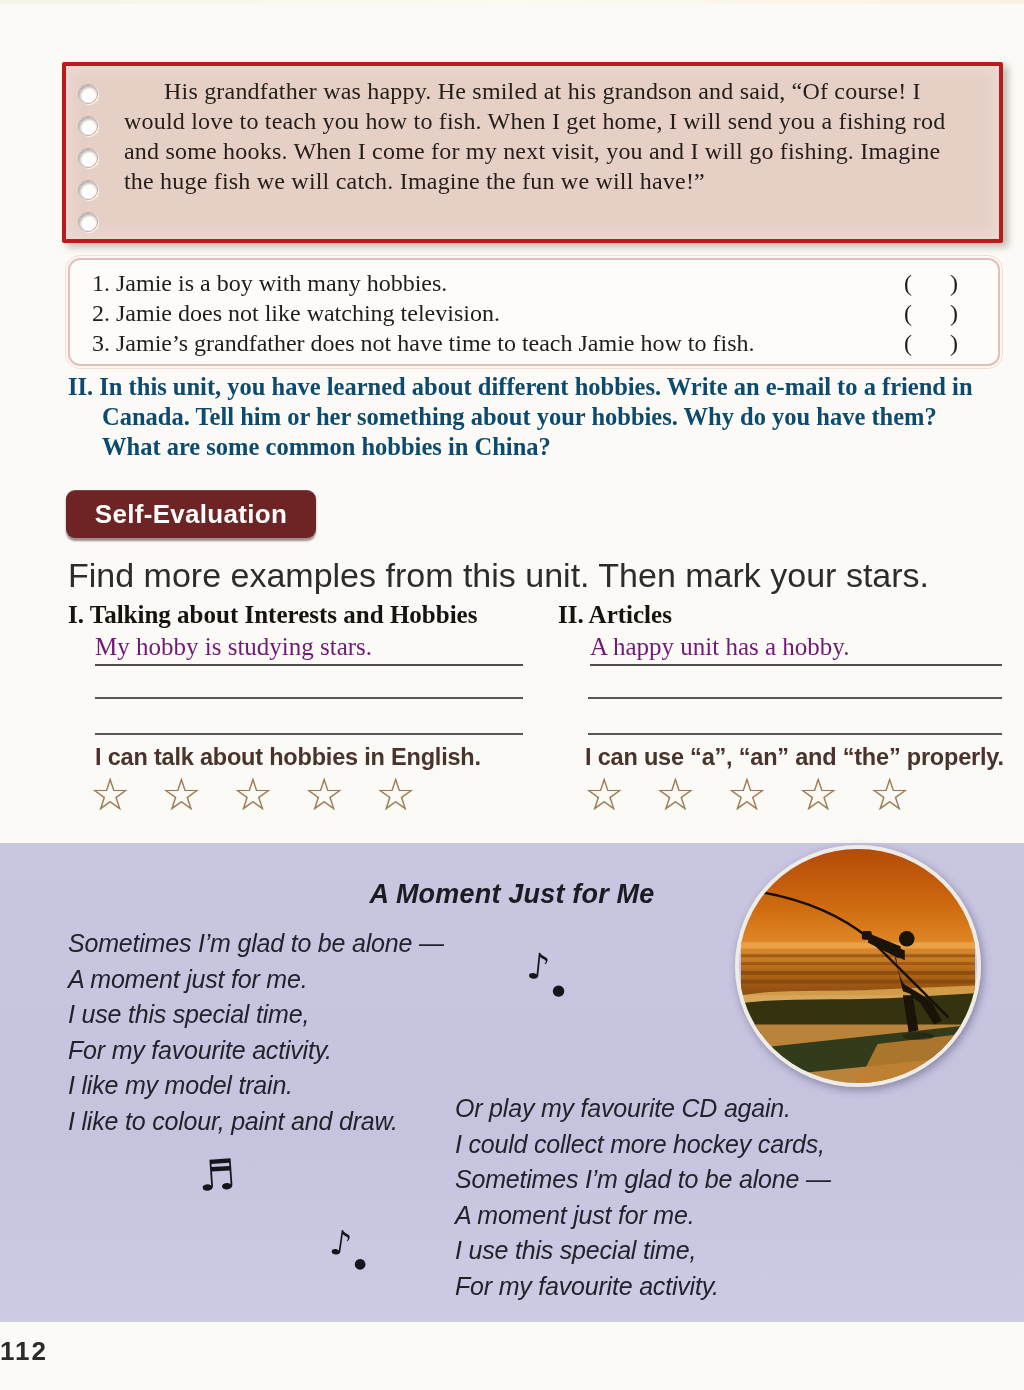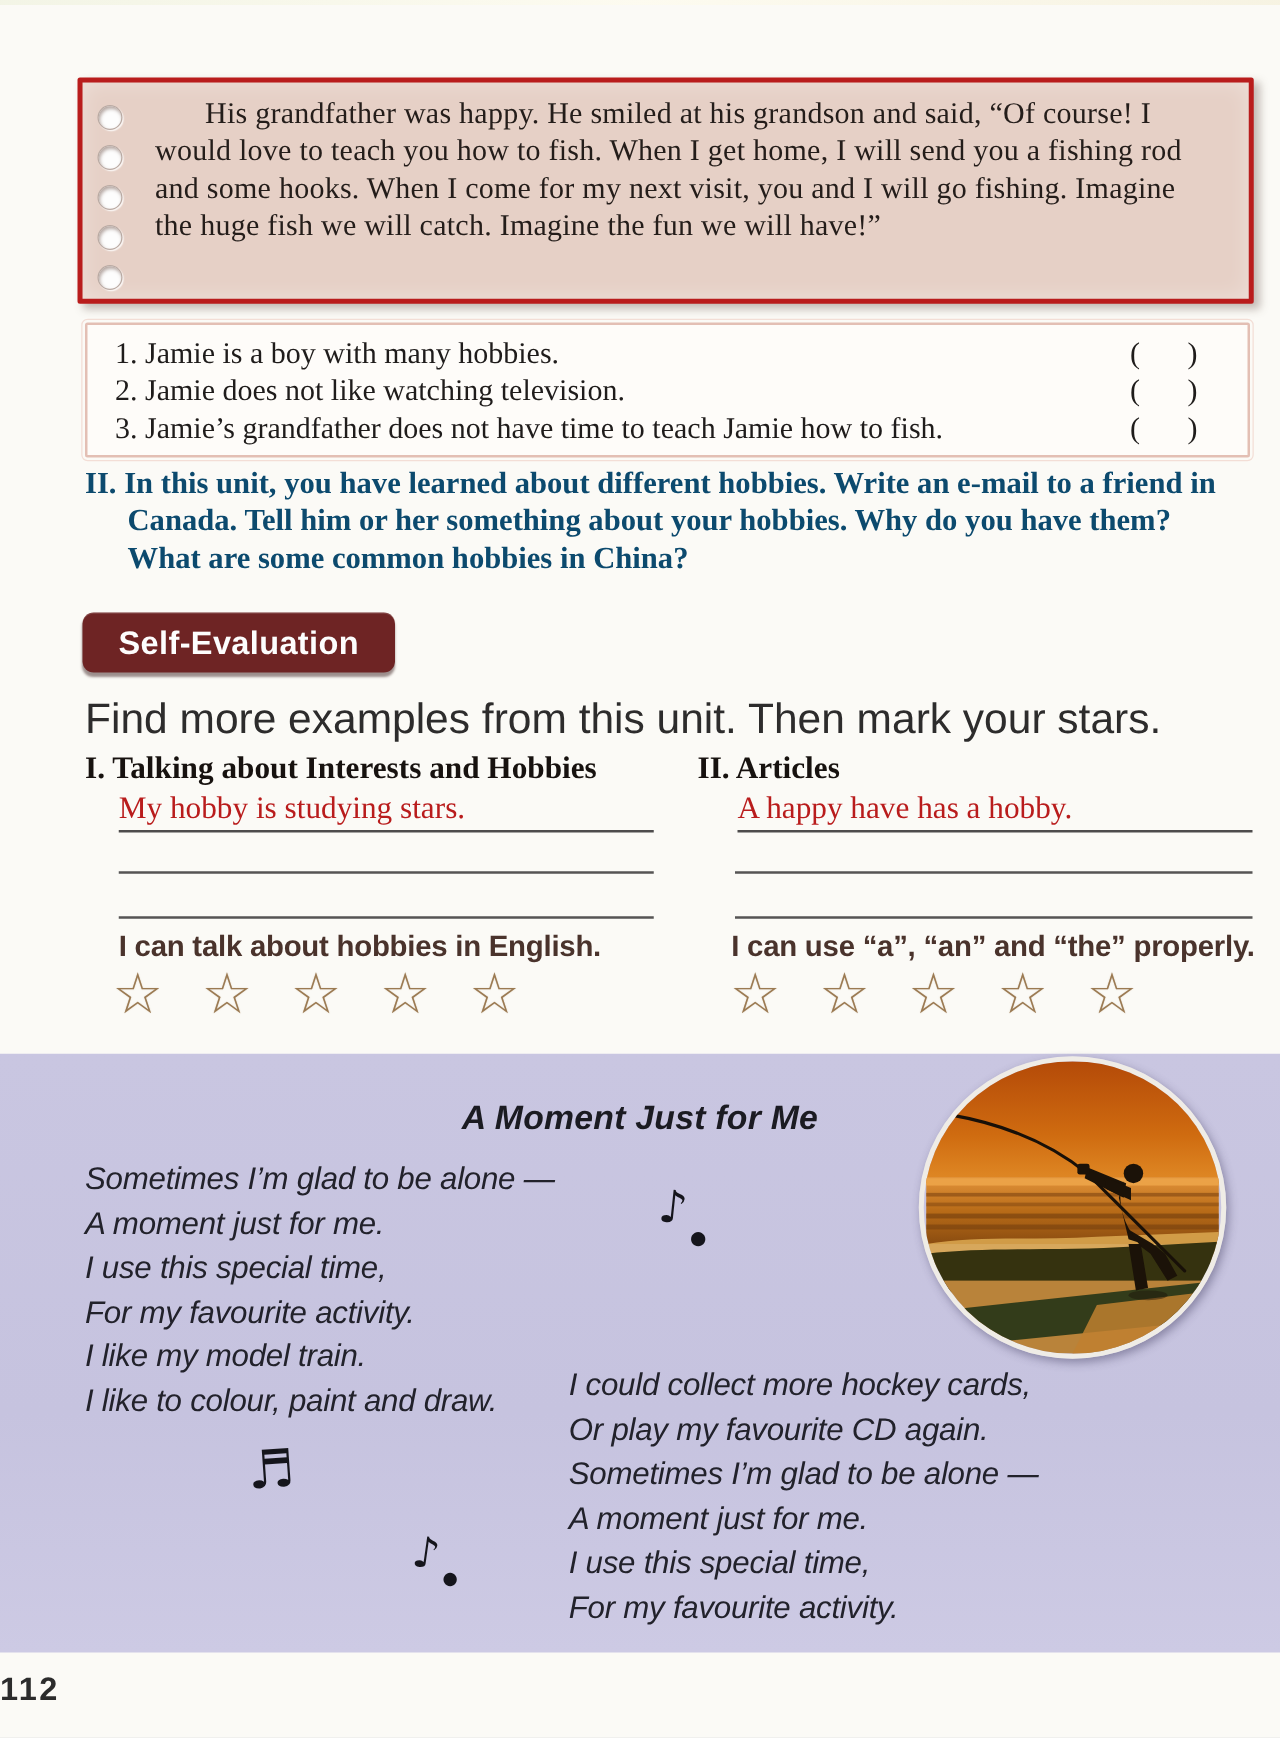--- a/index.html
+++ b/index.html
@@ -28,21 +28,21 @@
   }
   .passage{
     position:absolute; left:58px; top:10px; right:26px;
     font-size:24px; line-height:30px; color:#241d1a; text-indent:40px;
     letter-spacing:.2px;
   }
 
   
   .qbox{
     position:absolute; left:68px; top:258px; width:932px; height:108px;
-    background:#fefcf9; border:2px solid #e3bfb4; border-radius:2px;
+    background:#fefcf9; border:2px solid #e3bfb4; border-radius:12px;
     outline:1px solid #f3ded6; outline-offset:2px;
     padding:8px 26px 6px 22px;
   }
   .qrow{ display:flex; align-items:baseline; font-size:24px; line-height:30px; color:#1f1c1b; }
   .qtext{ flex:1 1 auto; }
   .qnum{ margin-right:6px; }
   .qslot{ display:flex; gap:38px; font-size:24px; color:#1f1c1b; padding-right:14px; }
 
   
   .task2{
@@ -61,21 +61,21 @@
     font-size:26px; color:#fdfdfd; letter-spacing:.3px;
   }
   .se-intro{
     position:absolute; left:68px; top:556px;
     font-family:"Liberation Sans", sans-serif; font-size:34px; color:#2d2c2c;
   }
   .col-head{ position:absolute; top:601px; font-weight:bold; font-size:25px; color:#17120f; }
   .col-head.left{ left:68px; }
   .col-head.right{ left:558px; }
   .example{
-    position:absolute; top:633px; font-size:25px; color:#b91c1c;
+    position:absolute; top:633px; font-size:25px; color:#701a75;
     border-bottom:2px solid #4e4c4c; padding-bottom:3px;
   }
   .example.left{ left:95px; width:428px; }
   .example.right{ left:590px; width:412px; }
   .blank-line{ position:absolute; height:2px; background:#565454; }
   .bl1.left{ left:95px; top:697px; width:428px; }
   .bl2.left{ left:95px; top:733px; width:428px; }
   .bl1.right{ left:588px; top:697px; width:414px; }
   .bl2.right{ left:588px; top:733px; width:414px; }
   .can-line{
@@ -178,21 +178,21 @@
 
   <div class="se-btn">
     <span>Self-Evaluation</span>
   </div>
   <p class="se-intro">Find more examples from this unit. Then mark your stars.</p>
 
   <div class="col-head left">I. Talking about Interests and Hobbies</div>
   <div class="col-head right">II. Articles</div>
 
   <div class="example left">My hobby is studying stars.</div>
-  <div class="example right">A happy have has a hobby.</div>
+  <div class="example right">A happy unit has a hobby.</div>
 
   <div class="blank-line bl1 left"></div>
   <div class="blank-line bl2 left"></div>
   <div class="blank-line bl1 right"></div>
   <div class="blank-line bl2 right"></div>
 
   <div class="can-line left">I can talk about hobbies in English.</div>
   <div class="can-line right">I can use “a”, “an” and “the” properly.</div>
 
   <div class="stars left">
@@ -258,22 +258,22 @@
     <div class="poem-col left">
       <div>Sometimes I’m glad to be alone —</div>
       <div>A moment just for me.</div>
       <div>I use this special time,</div>
       <div>For my favourite activity.</div>
       <div>I like my model train.</div>
       <div>I like to colour, paint and draw.</div>
     </div>
 
     <div class="poem-col right">
+      <div>Or play my favourite CD again.</div>
       <div>I could collect more hockey cards,</div>
-      <div>Or play my favourite CD again.</div>
       <div>Sometimes I’m glad to be alone —</div>
       <div>A moment just for me.</div>
       <div>I use this special time,</div>
       <div>For my favourite activity.</div>
     </div>
 
     <span class="music-note note-a">♪</span>
     <span class="music-note note-a2">●</span>
     <span class="music-note note-b">♬</span>
     <span class="music-note note-c">♪</span>

